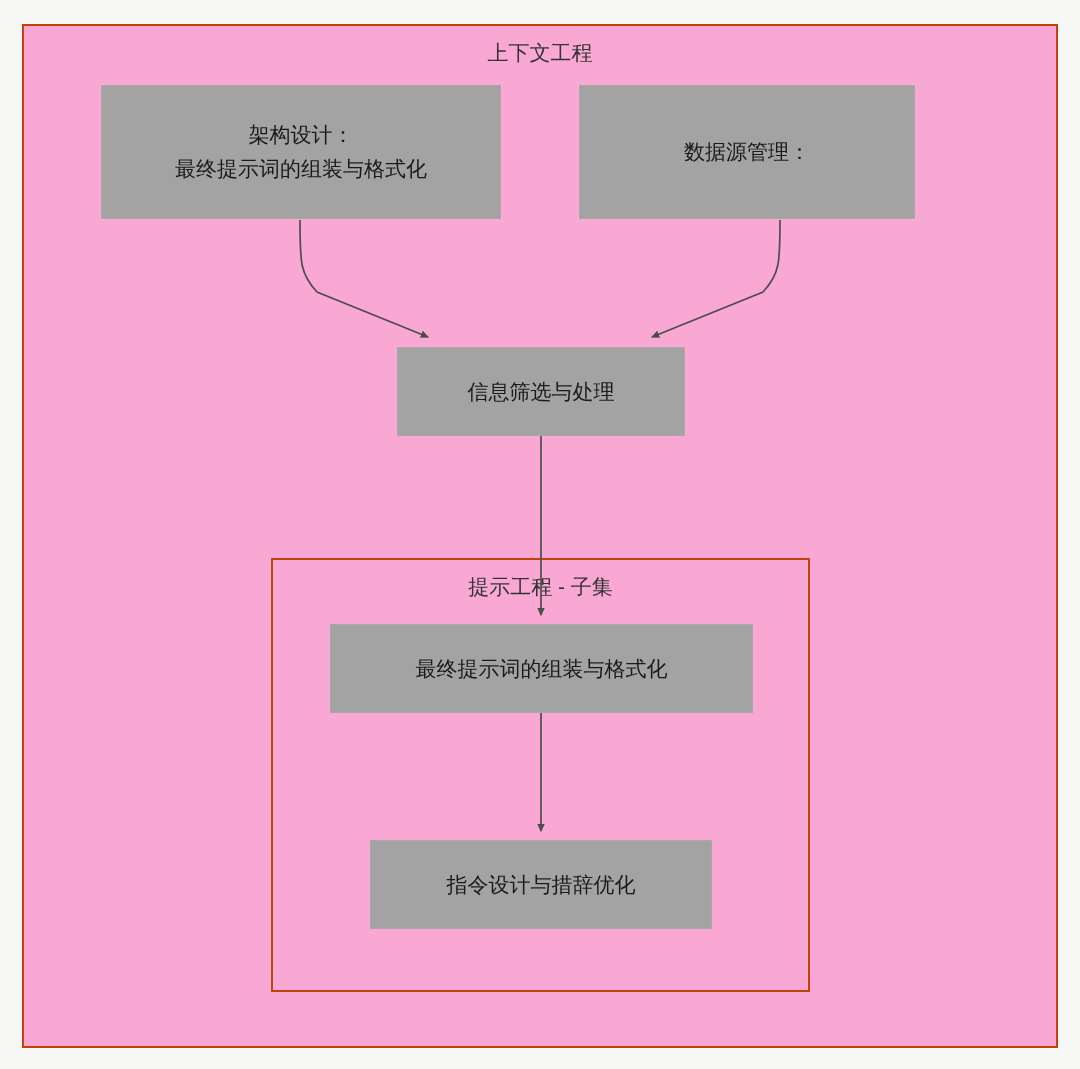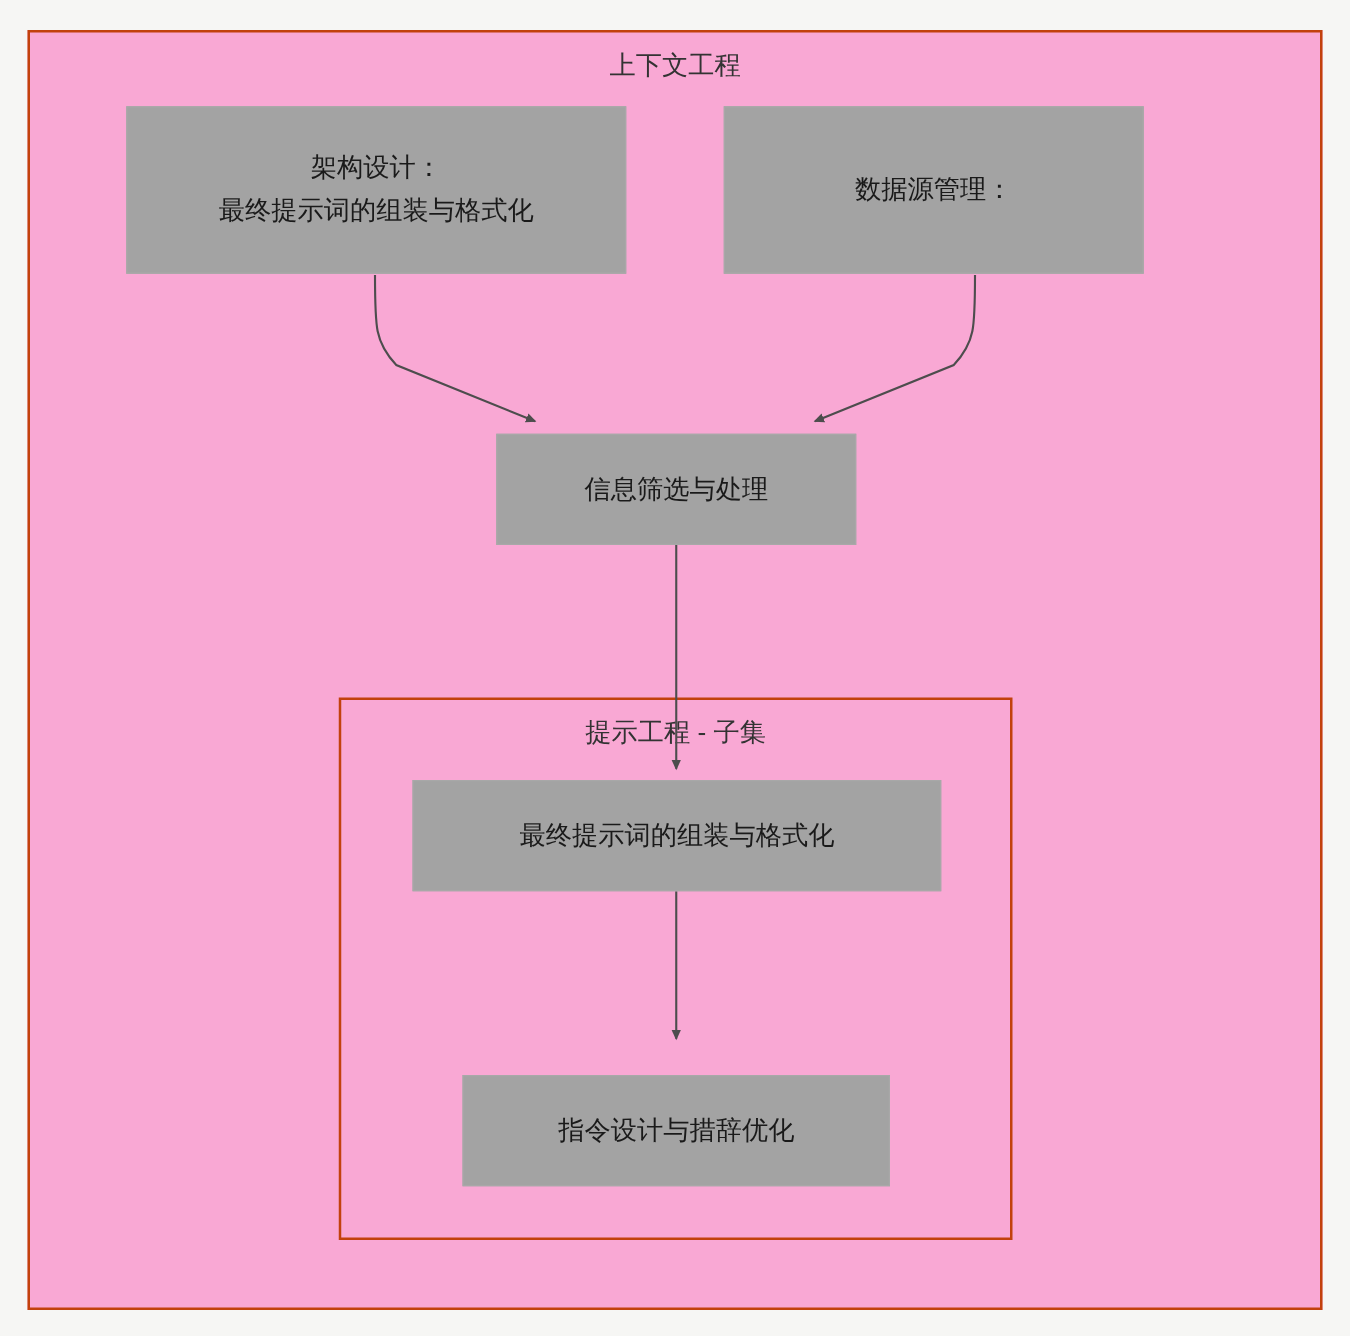--- a/index.html
+++ b/index.html
@@ -76,21 +76,21 @@
   #node-datasource {
     left: 579px;  top: 85px;  width: 336px; height: 134px;
   }
   #node-filter {
     left: 397px;  top: 347px; width: 288px; height: 89px;
   }
   #node-assembly {
     left: 330px;  top: 624px; width: 423px; height: 89px;
   }
   #node-instruction {
-    left: 370px;  top: 860px; width: 342px; height: 89px;
+    left: 370px;  top: 840px; width: 342px; height: 89px;
   }
   .node-line { display: block; }
 
   
   #edges {
     position: absolute;
     left: 0; top: 0;
     width: 1080px;
     height: 1069px;
     pointer-events: none;

